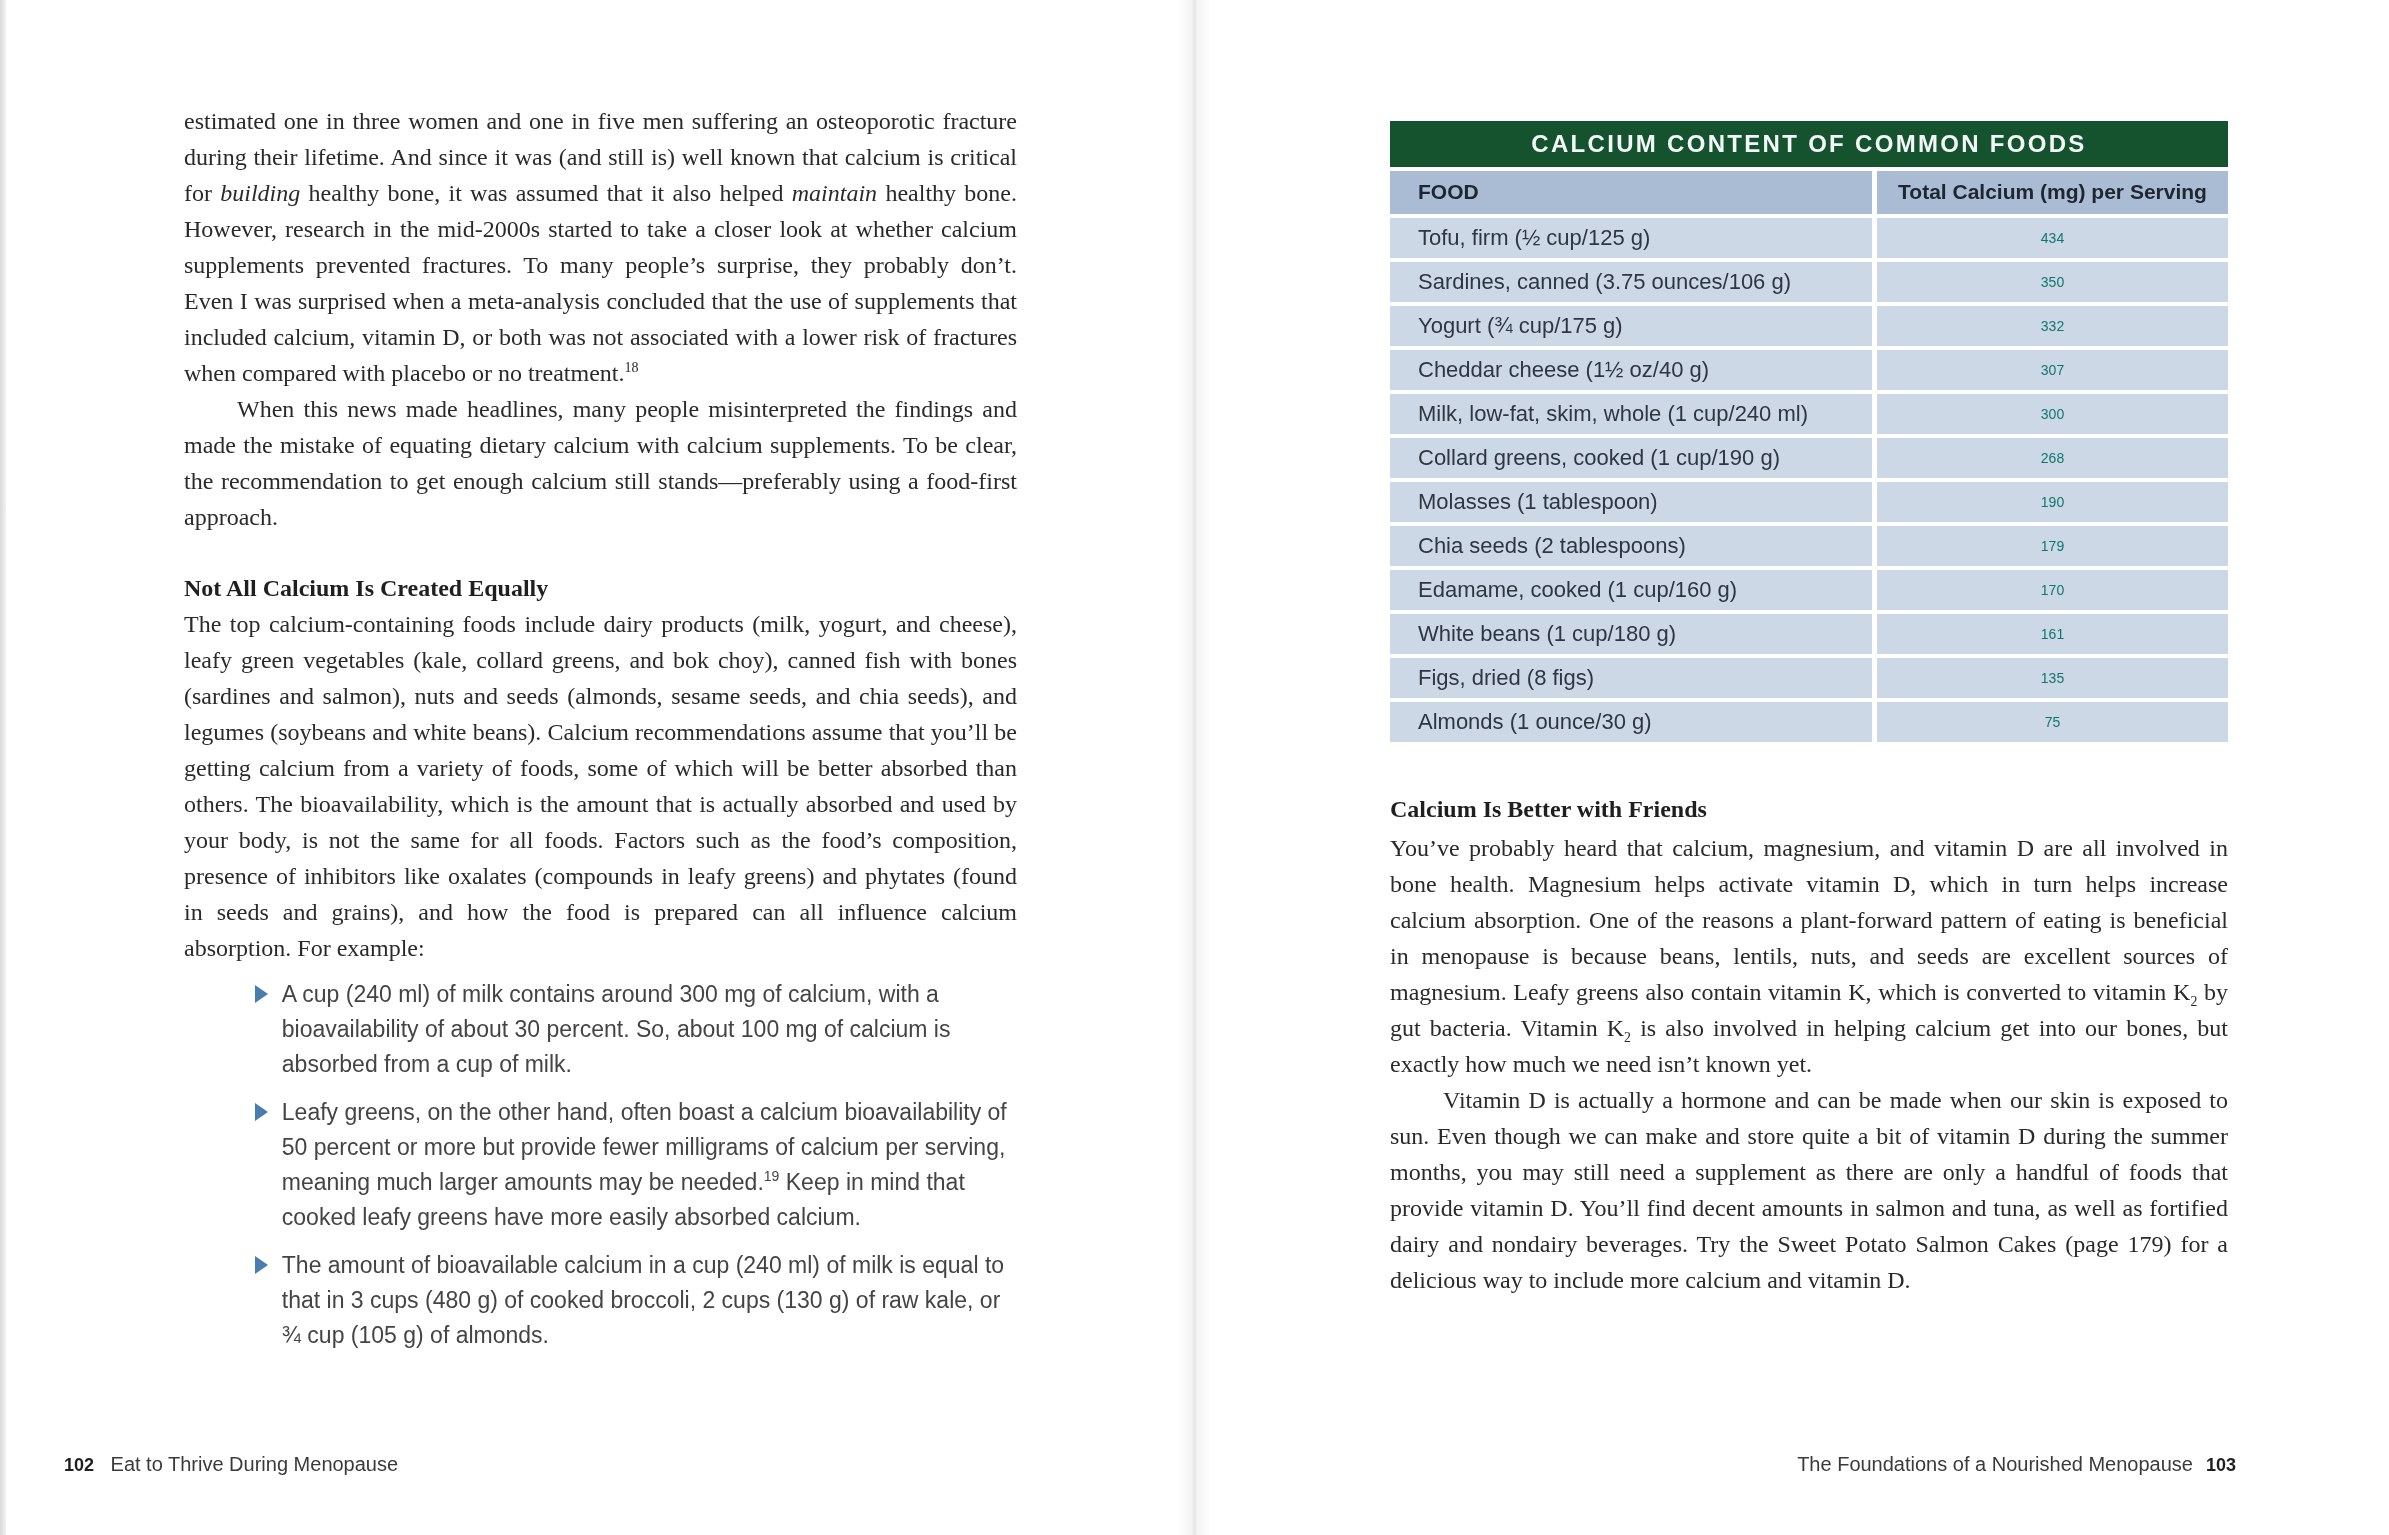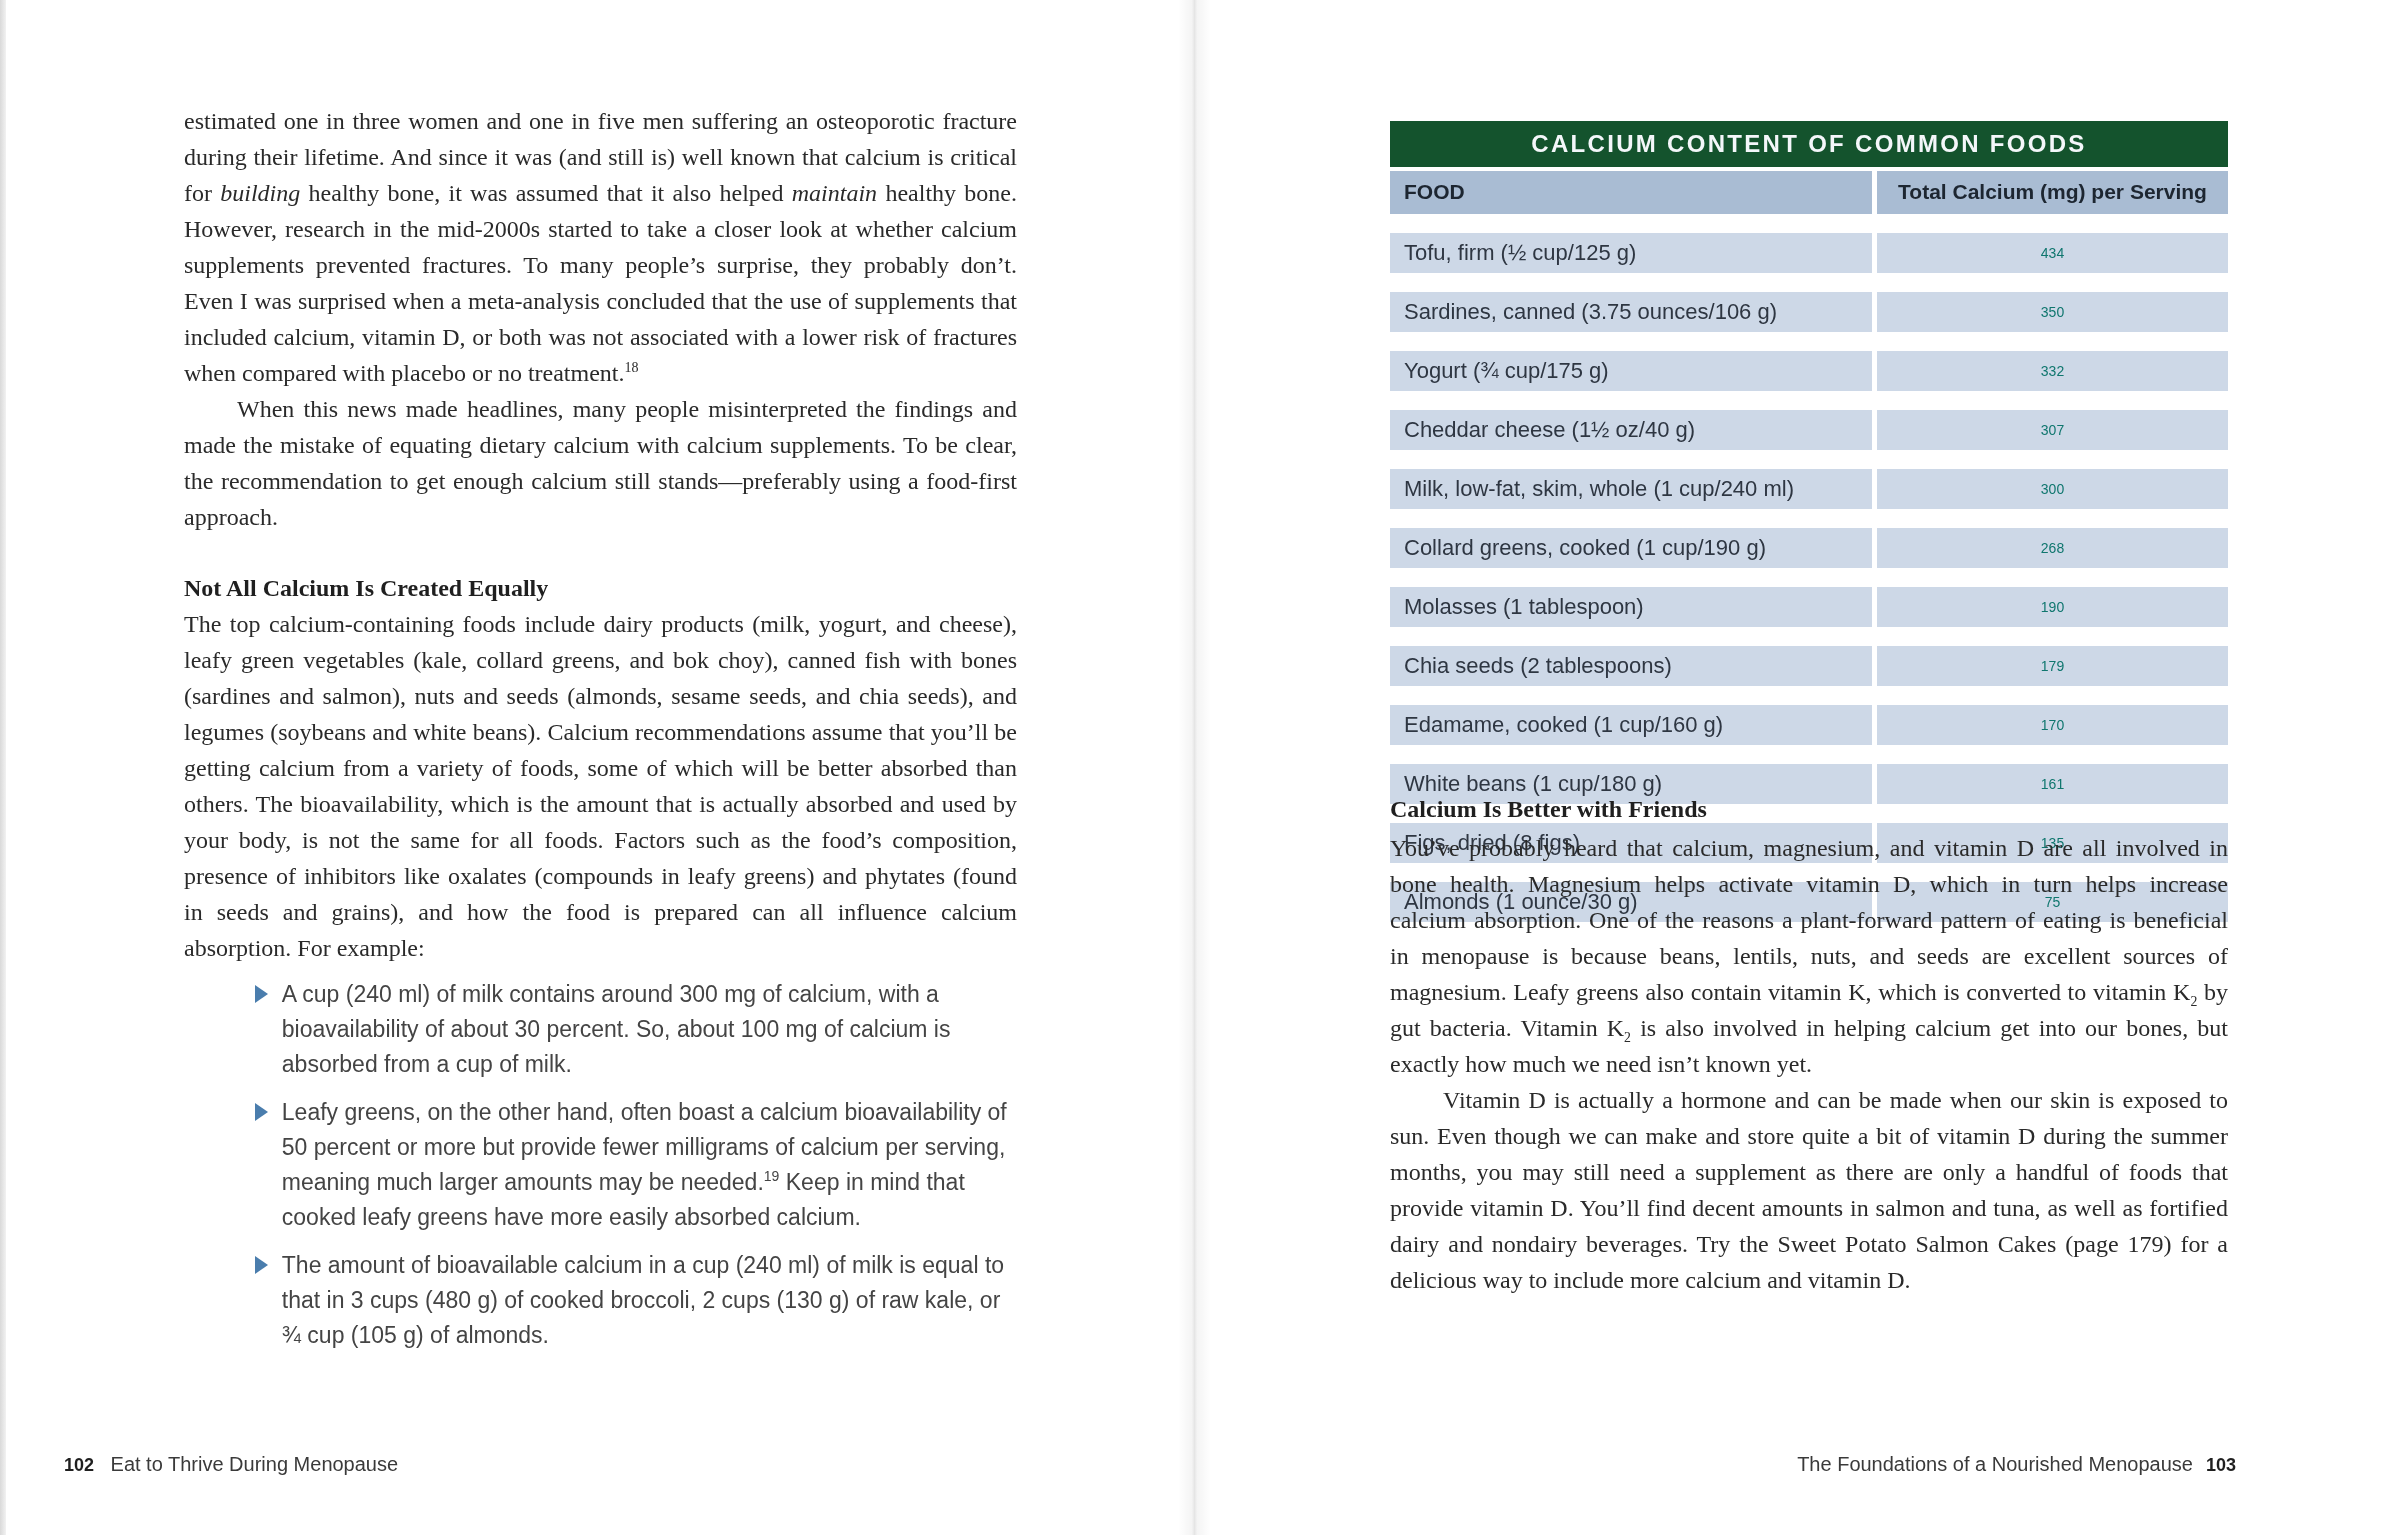--- a/index.html
+++ b/index.html
@@ -120,29 +120,29 @@
     font-size: 21px;
     color: #1d2631;
   }
   .table-head .cell-mg {
     font-weight: bold;
     font-size: 21px;
     color: #1d2631;
   }
   .table-row {
     display: flex;
-    margin-top: 19px;
+    margin-top: 4px;
     height: 40px;
   }
   .cell-food {
     flex: 1;
     background: #cdd8e7;
     display: flex;
     align-items: center;
-    padding-left: 14px;
+    padding-left: 28px;
     font-size: 22px;
     color: #2e3642;
   }
   .cell-mg {
     width: 351px;
     margin-left: 5.5px;
     background: #cdd8e7;
     display: flex;
     align-items: center;
     justify-content: center;

